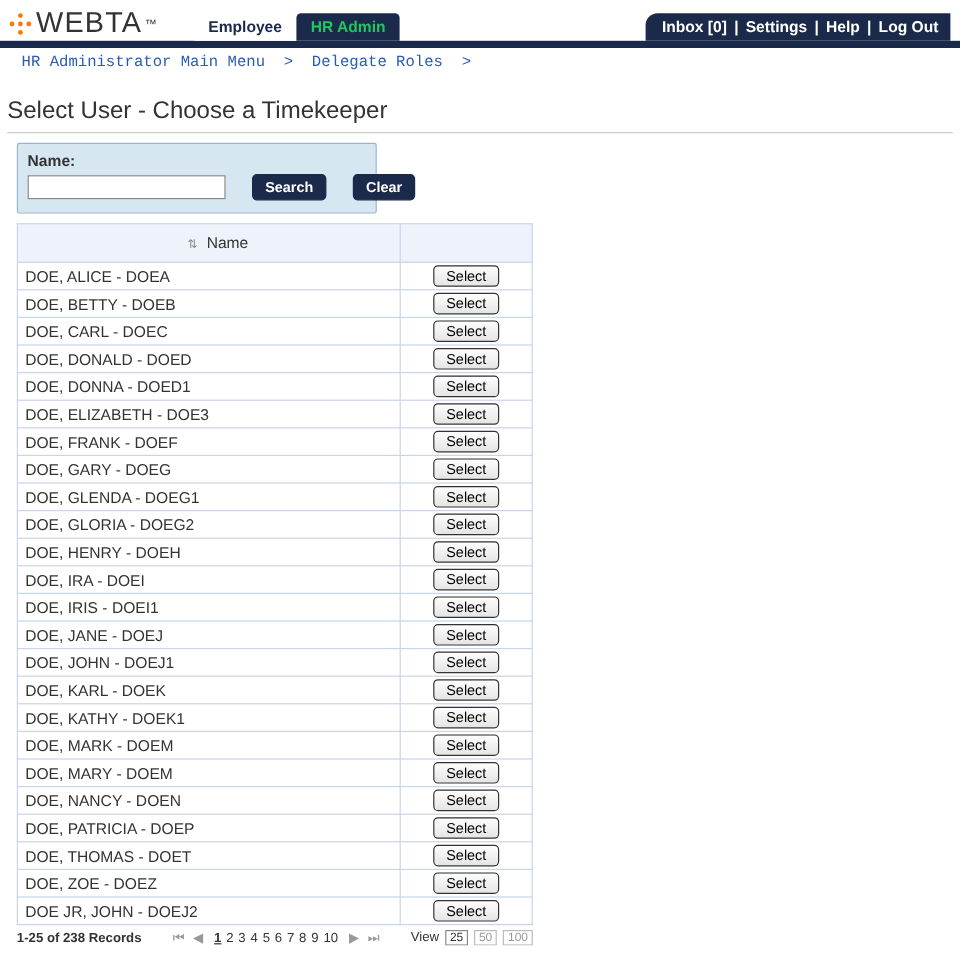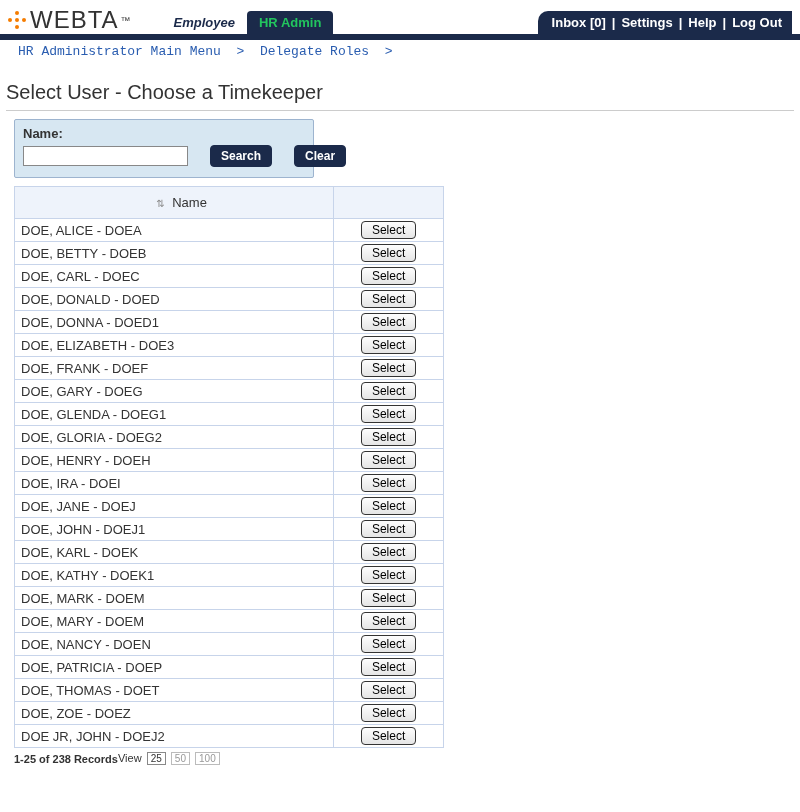--- a/index.html
+++ b/index.html
@@ -42,21 +42,21 @@
   .logo-dots span:nth-child(5){left:7px;top:14px;}
   .logo-text { font-weight: 300; }
   .logo-tm { font-size:10px; vertical-align: top; margin-left:2px;}
   .nav-tabs { display: flex; align-items: flex-end; }
   .nav-tab {
     padding: 4px 12px 4px 12px;
     font-weight: bold;
     font-size: 13px;
     cursor: pointer;
   }
-  .nav-tab.inactive { color: #1b2a4a; background:#fff;font-style:italic; }
+  .nav-tab.inactive { color: #1b2a4a; background:#fff; }
   .nav-tab.active {
     background: #1b2a4a; color:#22c55e; border-radius: 4px 4px 0 0;
   }
   .top-right {
     margin-left: auto;
     background: #1b2a4a;
     color:#fff;
     border-top-left-radius: 10px;
     padding: 4px 10px 4px 14px;
     font-weight: bold;
@@ -223,20 +223,24 @@
         </tr>
         <tr>
           <td class="name-cell">DOE, HENRY - DOEH</td>
           <td class="sel-cell"><button class="sel-btn">Select</button></td>
         </tr>
         <tr>
           <td class="name-cell">DOE, IRA - DOEI</td>
           <td class="sel-cell"><button class="sel-btn">Select</button></td>
         </tr>
         <tr>
+          <td class="name-cell">DOE, IRIS - DOEI1</td>
+          <td class="sel-cell"><button class="sel-btn">Select</button></td>
+        </tr>
+        <tr>
           <td class="name-cell">DOE, JANE - DOEJ</td>
           <td class="sel-cell"><button class="sel-btn">Select</button></td>
         </tr>
         <tr>
           <td class="name-cell">DOE, JOHN - DOEJ1</td>
           <td class="sel-cell"><button class="sel-btn">Select</button></td>
         </tr>
         <tr>
           <td class="name-cell">DOE, KARL - DOEK</td>
           <td class="sel-cell"><button class="sel-btn">Select</button></td>
@@ -272,17 +276,24 @@
         <tr>
           <td class="name-cell">DOE JR, JOHN - DOEJ2</td>
           <td class="sel-cell"><button class="sel-btn">Select</button></td>
         </tr>
       </tbody>
   </table>
 </div>
 
 <div class="pager-row">
   <div class="pager-info">1-25 of 238 Records</div>
+  <div class="pager-pages">
+    <span class="arrow">⏮</span>
+    <span class="arrow">◀</span>
+    <span id="page-nums"><span class="current">1</span><span>2</span><span>3</span><span>4</span><span>5</span><span>6</span><span>7</span><span>8</span><span>9</span><span>10</span></span>
+    <span class="arrow">▶</span>
+    <span class="arrow">⏭</span>
+  </div>
   <div class="pager-view">
     <span>View</span>
     <span id="view-boxes"> <span class="viewbox">25</span> <span class="viewbox dim">50</span> <span class="viewbox dim">100</span></span>
   </div>
 </div>
 
 </body></html>

